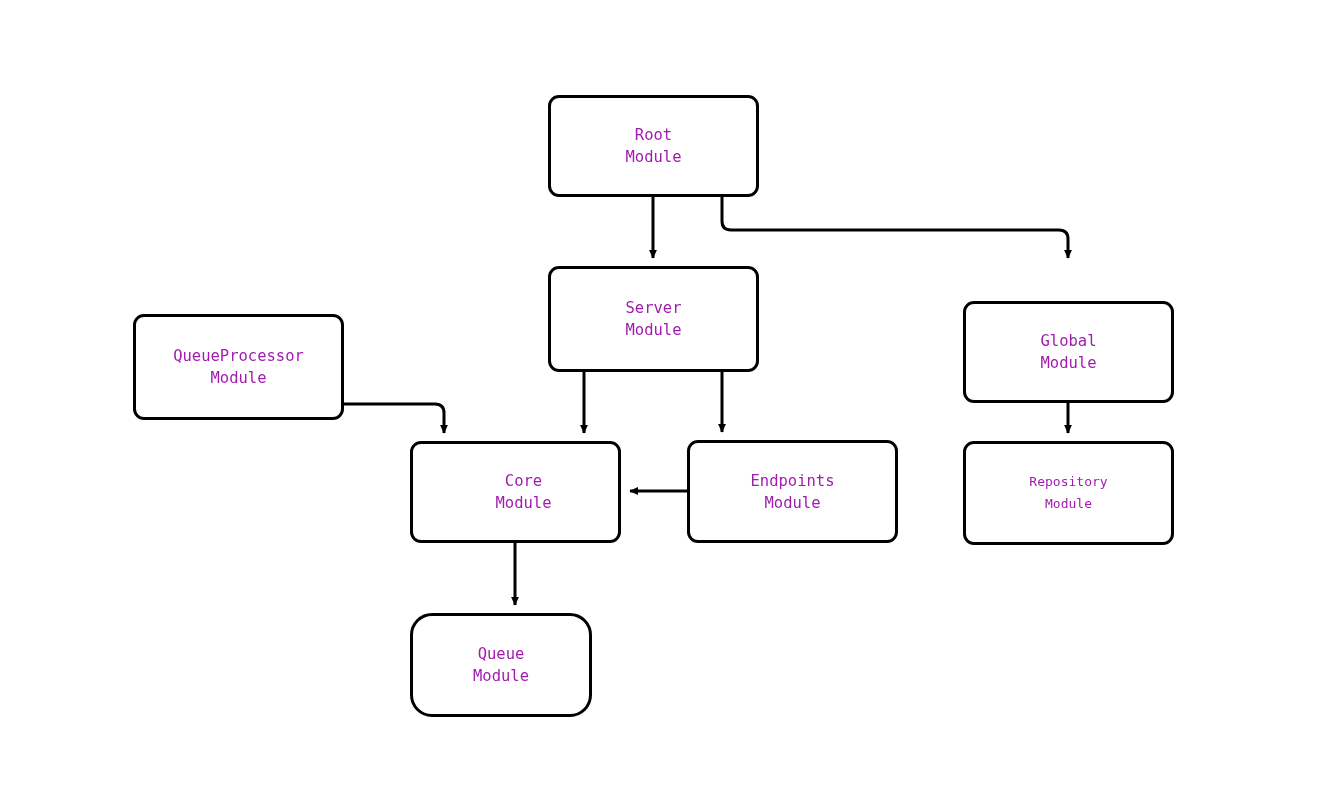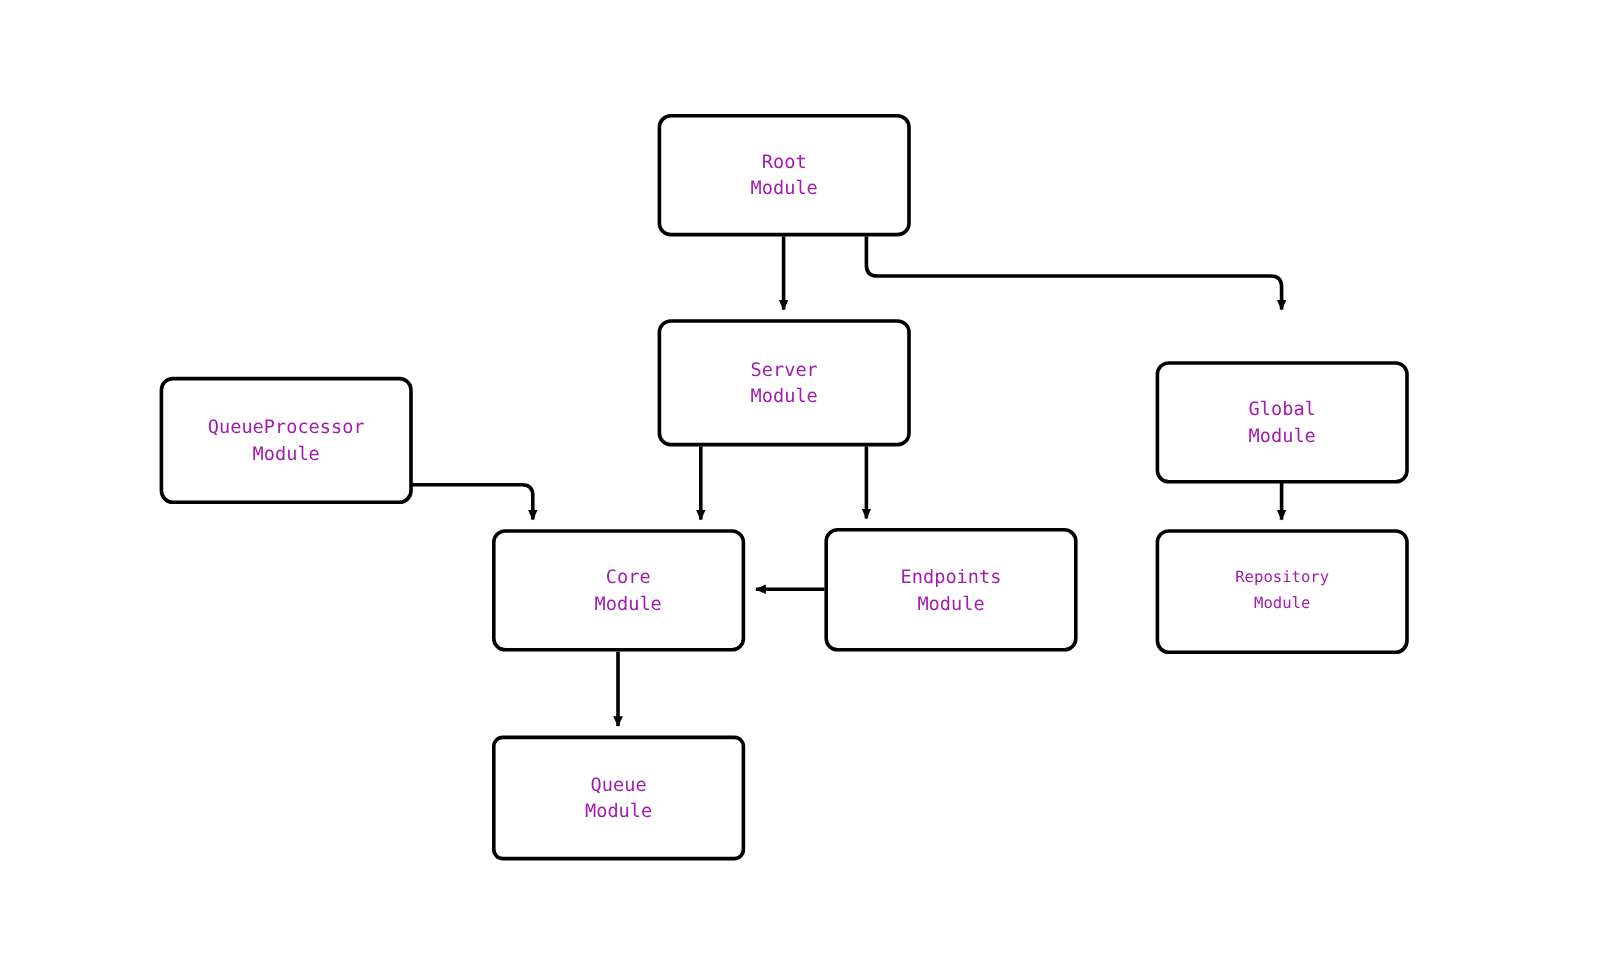--- a/index.html
+++ b/index.html
@@ -98,18 +98,18 @@
   <div class="node" style="left: 687px; top: 440px; width: 211px; height: 103px; border-radius: 11px; border-width: 3px; border-color: rgb(0, 0, 0); text-align: center;">
     <div class="node-label" style="font-size: 15.5px;">Endpoints
 Module</div>
   </div>
 
   <div class="node" style="left: 963px; top: 441px; width: 211px; height: 104px; border-radius: 11px; border-width: 3px; border-color: rgb(0, 0, 0);">
     <div class="node-label" style="font-size: 13px;">Repository
 Module</div>
   </div>
 
-  <div class="node" style="left: 410px; top: 613px; width: 211px; height: 104px; border-radius: 9px; border-width: 3px; border-color: rgb(0, 0, 0);">
+  <div class="node" style="left: 410px; top: 613px; width: 182px; height: 104px; border-radius: 22px; border-width: 3px; border-color: rgb(0, 0, 0);">
     <div class="node-label" style="font-size: 15.5px;">Queue
 Module</div>
   </div>
 
 </div>
 
 </body></html>

